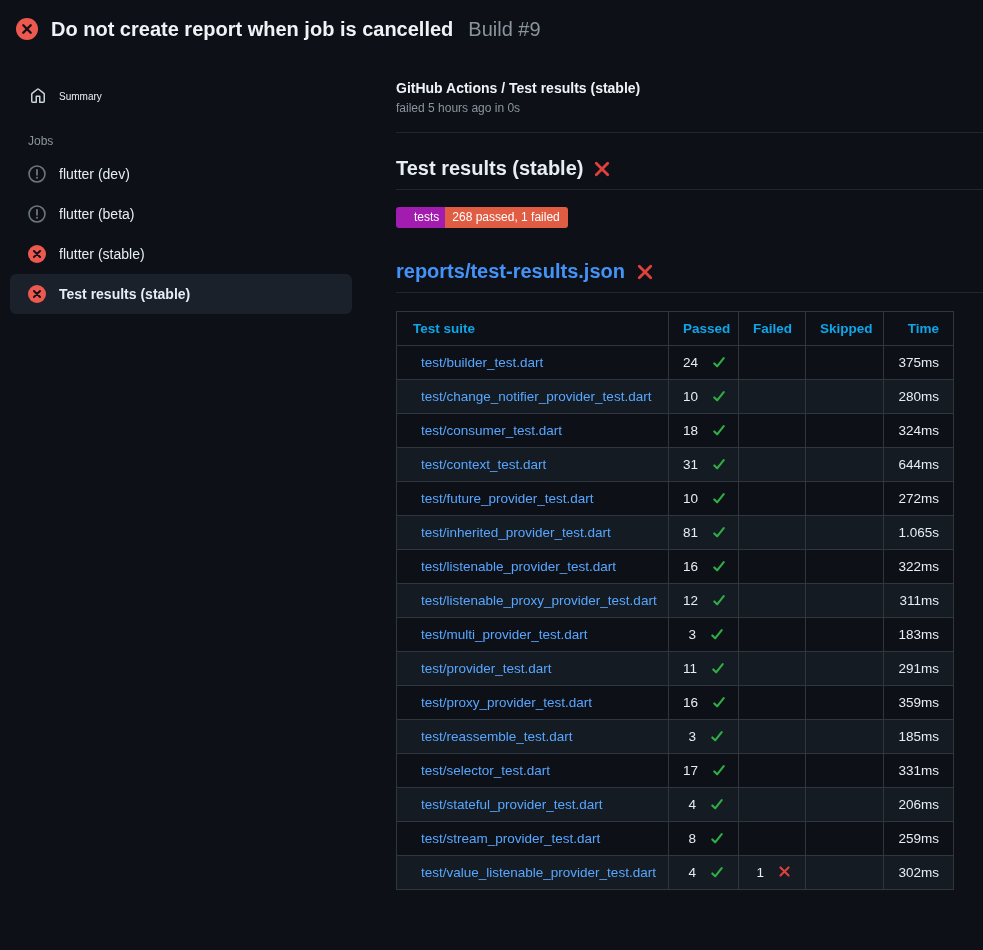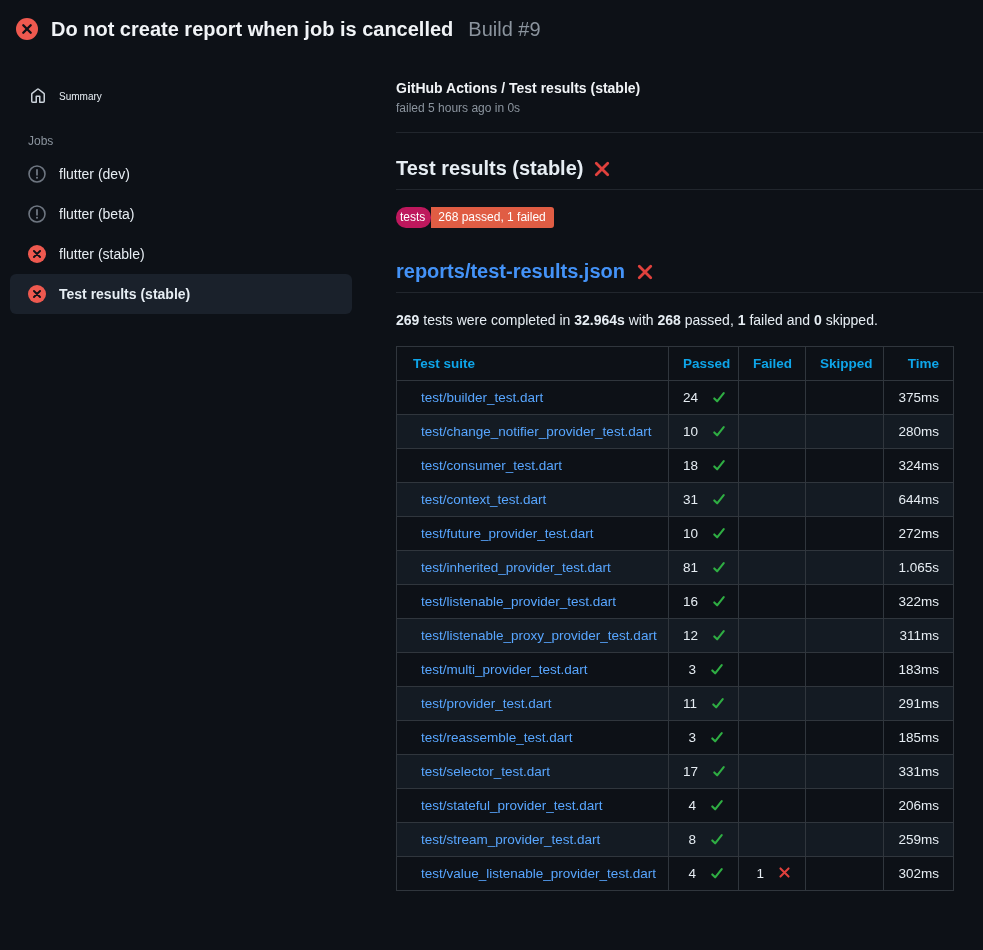--- a/index.html
+++ b/index.html
@@ -51,21 +51,21 @@
 
   .section-heading{
     margin-top:24px; padding-bottom:9px; border-bottom:1px solid #21262d;
     display:flex; align-items:center; gap:10px;
     font-size:20px; font-weight:700; color:#e6edf3;
   }
   .section-heading .cross{ width:18px; height:18px; }
 
   .badge{ display:inline-flex; margin-top:17px; font-size:12px; line-height:1;
           border-radius:3px; overflow:hidden; cursor:default;}
-  .badge .badge-label{ background:#be185d; color:#ffffff; padding:4px 6px 5px 4px;border-radius:10px; }
+  .badge .badge-label{ background:#a21caf; color:#ffffff; padding:4px 6px 5px 18px; }
   .badge .badge-value{ background:#e05d44; color:#ffffff; padding:4px 8px 5px 7px; }
 
   .report-heading{
     margin-top:32px; padding-bottom:9px; border-bottom:1px solid #21262d;
     display:flex; align-items:center; gap:11px;
   }
   .report-heading a{
     font-size:20px; font-weight:700; color:#4493f8; text-decoration:none; cursor:pointer;
   }
   .report-heading .cross{ width:18px; height:18px; }
@@ -196,23 +196,20 @@
 
     <div class="report-heading">
       <a>reports/test-results.json</a>
       <span class="cross">
         <svg width="18" height="18" viewBox="0 0 16 16">
           <path d="M2.9 2.9l10.2 10.2M13.1 2.9L2.9 13.1" stroke="#e0413d" stroke-width="2.5" stroke-linecap="round"></path>
         </svg>
       </span>
     </div>
 
-    <p class="summary-sentence">
-      <b>269</b><span> tests were completed in </span><b>32.964s</b><span> with </span><b>268</b><span> passed, </span><b>1</b><span> failed and </span><b>0</b><span> skipped.</span>
-    </p>
 
     <table class="results">
       <colgroup>
         <col class="c-suite">
           <col class="c-passed">
           <col class="c-failed">
           <col class="c-skipped">
           <col class="c-time">
       </colgroup>
       <thead>
@@ -429,20 +426,40 @@
                 </span>
               </span>
             </td>
             <td class="right">
               
             </td>
             <td class="right"><span></span></td>
             <td class="right time">291ms</td>
           </tr>
 
+          <tr>
+            <td class="suite">
+              <a>test/proxy_provider_test.dart</a>
+            </td>
+            <td class="right">
+              <span class="cellwrap">
+                <span>16</span>
+                <span style="display:inline-flex">
+                  <svg width="14" height="14" viewBox="0 0 16 16">
+                    <path d="M2.6 9.6l3.3 3.3L13.4 3.6" fill="none" stroke="#2fae43" stroke-width="2.4" stroke-linecap="round" stroke-linejoin="round"></path>
+                  </svg>
+                </span>
+              </span>
+            </td>
+            <td class="right">
+              
+            </td>
+            <td class="right"><span></span></td>
+            <td class="right time">359ms</td>
+          </tr>
 
           <tr>
             <td class="suite">
               <a>test/reassemble_test.dart</a>
             </td>
             <td class="right">
               <span class="cellwrap">
                 <span>3</span>
                 <span style="display:inline-flex">
                   <svg width="14" height="14" viewBox="0 0 16 16">

